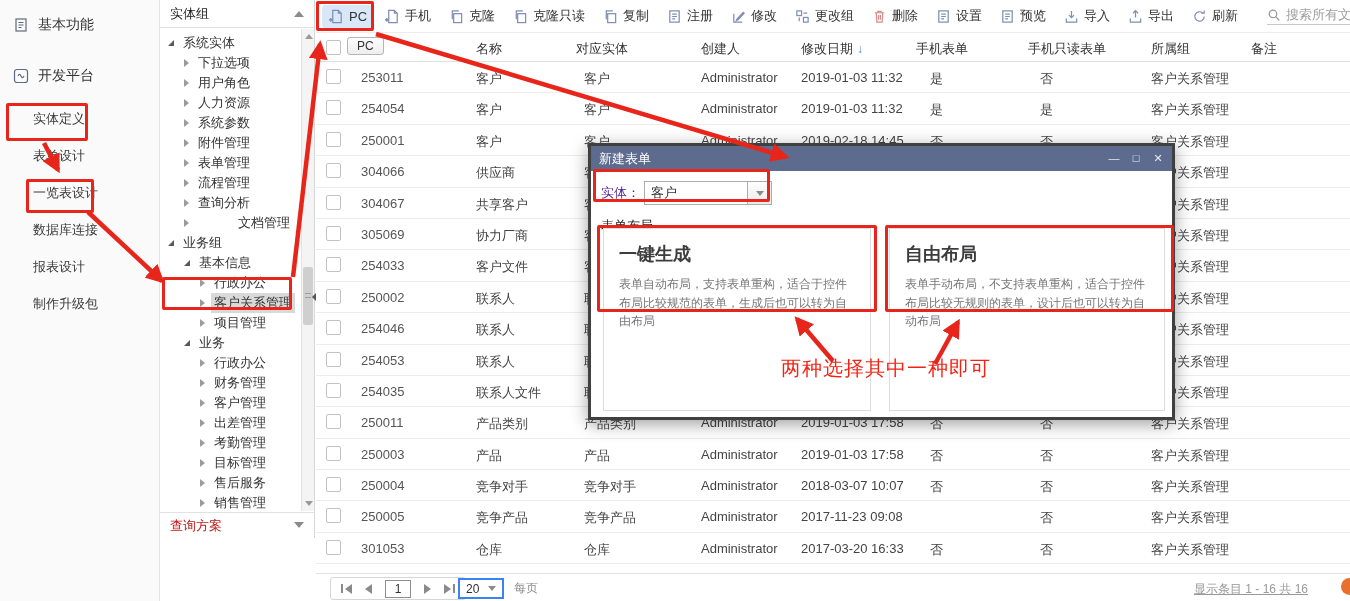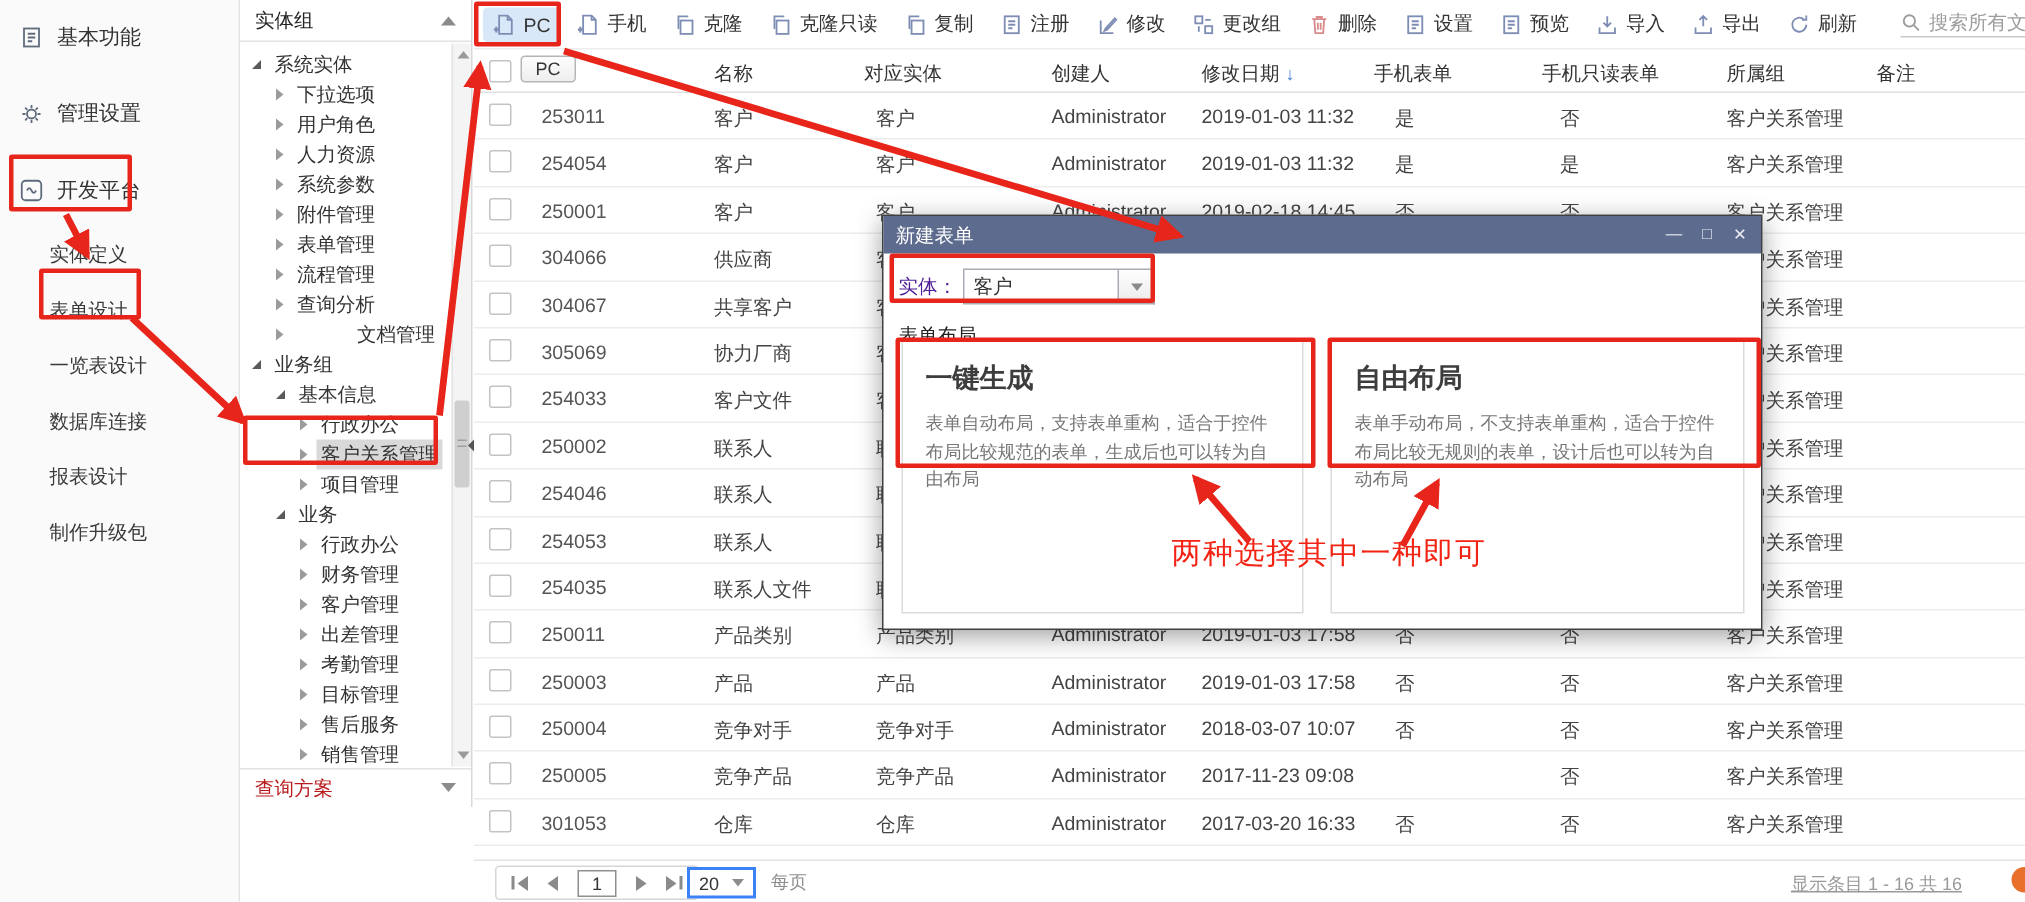--- a/index.html
+++ b/index.html
@@ -70,21 +70,21 @@
   .tri.r{border-left:7px solid #8a8a8a;}
   .pgbar{width:2px;height:9px;background:#8a8a8a;}
   #page-num{border:1px solid #8f8f8f;width:26px;height:18px;line-height:16px;text-align:center;font-size:12px;background:#fff;}
   #pagesize{position:absolute;left:142px;top:4px;display:flex;align-items:center;}
   #pagesize .selbox{border:2px solid #3b82f6;width:46px;height:21px;display:flex;align-items:center;justify-content:space-between;padding:0 6px;font-size:12px;color:#333;cursor:pointer;background:#fff;}
   .dd-small{width:0;height:0;border-left:4px solid transparent;border-right:4px solid transparent;border-top:5px solid #8b8b8b;}
   #perpage{margin-left:10px;color:#8d8d8d;font-size:12px;}
   #summary{position:absolute;right:42px;top:7px;color:#9a9a9a;font-size:12px;text-decoration:underline;}
   #helpdot{position:absolute;right:-8px;top:4px;width:17px;height:17px;border-radius:50%;background:#e8702a;}
   
-  #modal{position:absolute;left:588px;top:143px;width:587px;height:277px;background:#fff;box-shadow:0 4px 16px rgba(0,0,0,.38);z-index:50;border:1px solid #404040;}
+  #modal{position:absolute;left:588px;top:143px;width:587px;height:277px;background:#fff;box-shadow:0 4px 16px rgba(0,0,0,.38);z-index:50;border:3px solid #404040;}
   #modal-titlebar{height:25px;background:#5d6b8e;color:#fff;display:flex;align-items:center;padding:0 8px;font-size:13px;}
   #modal-controls{margin-left:auto;display:flex;gap:10px;font-size:11px;color:#e7eaf2;}
   #modal-controls span{cursor:pointer;width:12px;text-align:center;}
   .mrow{display:flex;align-items:center;margin:10px 0 0 10px;}
   .mlabel{font-size:13px;color:#4c1d95;}
   #entity-select{display:flex;margin-left:4px;}
   #entity-value{border:1px solid #a9acb2;width:104px;height:24px;line-height:22px;padding-left:6px;background:#fff;font-size:13px;}
   #entity-arrow{border:1px solid #a9acb2;border-left:none;width:24px;height:24px;background:linear-gradient(#fefefe,#ebebeb);display:flex;align-items:center;justify-content:center;cursor:pointer;}
   #layout-label{margin:12px 0 0 10px;font-size:13px;color:#222;}
   .card{position:absolute;top:82px;height:183px;border:1px solid #dcdcdc;background:#fff;padding:13px 15px;cursor:pointer;}
@@ -158,26 +158,20 @@
       </symbol>
   </defs>
 </svg>
 
 <div id="sidebar">
   <div class="side-item">
     <svg>
         <use href="#i-reg"></use>
       </svg>
     <span>基本功能</span>
-  </div>
-  <div class="side-item" style="margin-top:29px">
-    <svg>
-        <use href="#i-gear"></use>
-      </svg>
-    <span>管理设置</span>
   </div>
   <div class="side-item" style="margin-top:29px">
     <svg>
         <use href="#i-code"></use>
       </svg>
     <span>开发平台</span>
   </div>
   <div class="side-sub" style="margin-top:22px">实体定义</div>
   <div class="side-sub">表单设计</div>
   <div class="side-sub">一览表设计</div>

